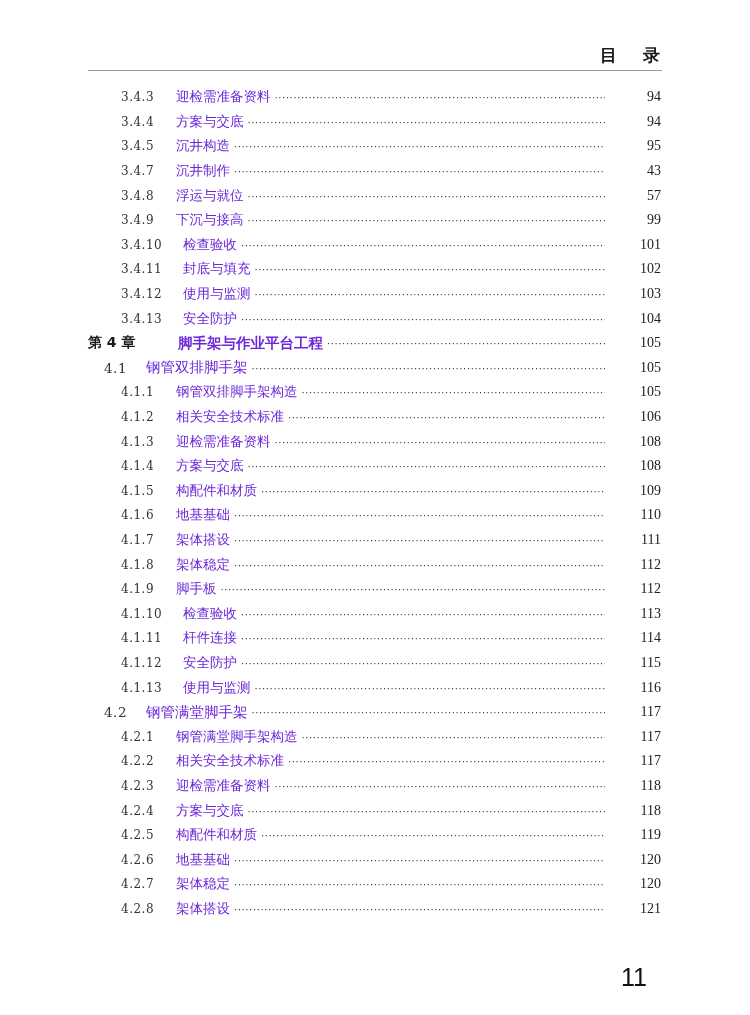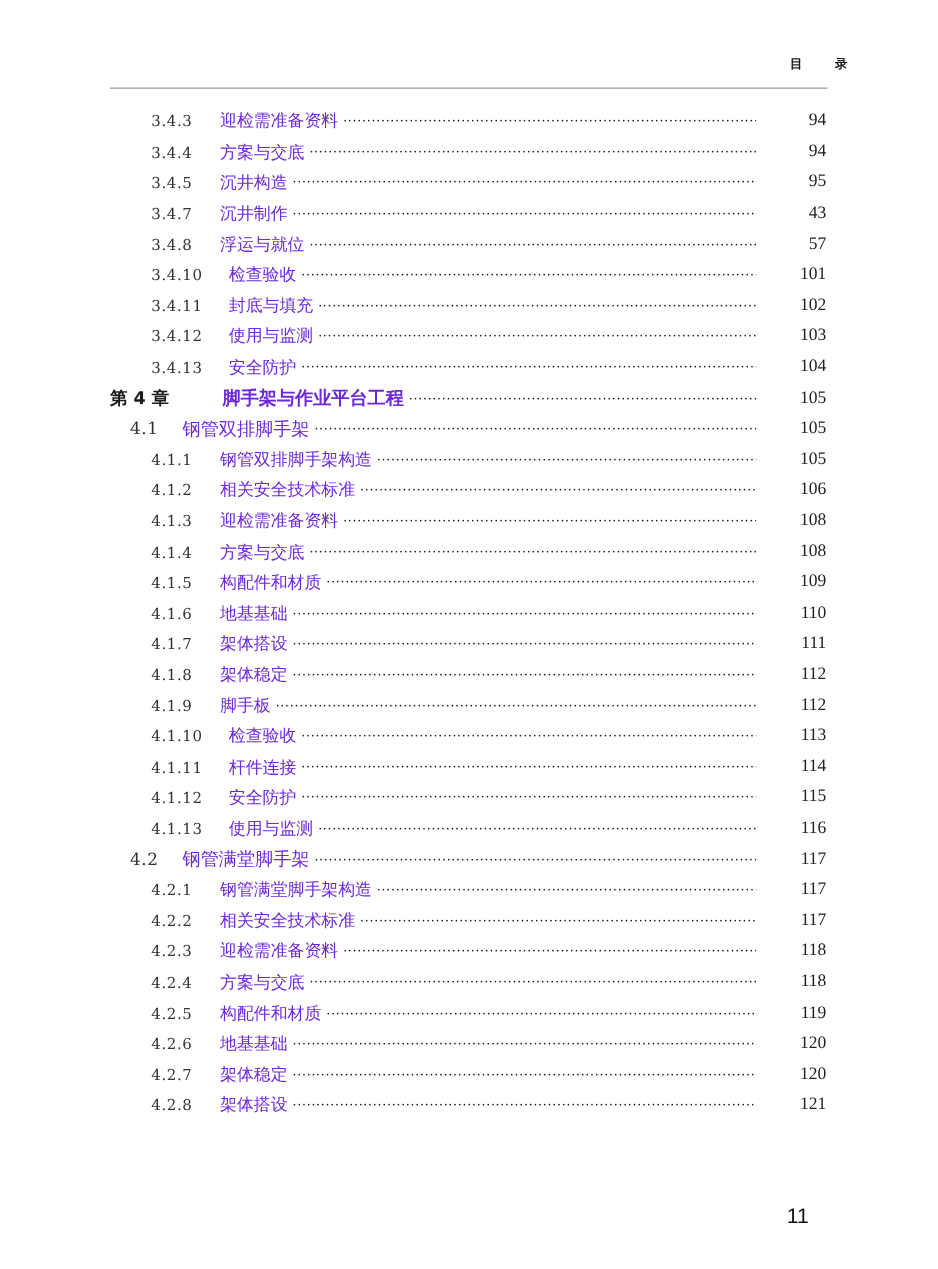--- a/index.html
+++ b/index.html
@@ -1,38 +1,38 @@
 <!DOCTYPE html>
 <html><head>
 <meta charset="utf-8">
 <style>
   html, body { margin:0; padding:0; background:#ffffff; }
   body { width:750px; height:1015px; position:relative; overflow:hidden; color:#1a1a1a;
          font-family:"DejaVu Serif","Liberation Serif",serif; }
-  .header-title { position:absolute; right:72px; top:44px; font-size:10px; font-weight:bold;
+  .header-title { position:absolute; right:90px; top:44px; font-size:17px; font-weight:bold;
                   font-family:"DejaVu Sans","Liberation Sans",sans-serif; letter-spacing:0; }
   .header-title span { display:inline-block; }
   .header-title .gap { width:26px; }
   .rule { position:absolute; left:88px; right:88px; top:70px; height:1px; background:#9a9a9a; }
   .toc { position:absolute; left:88px; right:89px; top:85px; }
   .row { display:flex; align-items:center; height:24.6px; font-size:13px; white-space:nowrap; }
   .num { color:#333; font-family:"DejaVu Serif","Liberation Serif",serif; font-size:12px; letter-spacing:0.5px; }
   .title { font-family:"DejaVu Sans","Liberation Sans",sans-serif; font-size:13.5px; color:#6d28d9; }
   .dots { flex:1; overflow:hidden; margin:0 4px; color:#222; font-size:10px; letter-spacing:0.6px; line-height:1; padding-top:2px; }
   .dots::before { content:"··································································································································································"; }
   .page { font-family:"Liberation Serif","DejaVu Serif",serif; font-size:14px; color:#222; min-width:24px; text-align:right;margin-left:28px; }
   .lvl3 { padding-left:33px; }
   .lvl3 .num { width:55px; display:inline-block; }
   .lvl3.two-digit .num { width:62px; }
   .lvl2 { padding-left:16px; }
   .lvl2 .num { width:42px; display:inline-block; font-size:13.5px; }
   .lvl2 .title { font-size:14.5px; }
   .lvl1 .title { font-weight:bold; font-size:14.5px; }
   .chap-label { font-weight:bold; font-family:"DejaVu Sans","Liberation Sans",sans-serif; font-size:14px; width:90px; display:inline-block; }
-  .footer-page { position:absolute; right:103px; top:963px; font-size:17px;
+  .footer-page { position:absolute; right:103px; top:963px; font-size:25px;
                  font-family:"Liberation Sans","DejaVu Sans",sans-serif; color:#111; }
 </style>
 </head>
 <body>
 
 <div class="header-title">
   <span>目</span><span class="gap"></span><span>录</span>
 </div>
 <div class="rule"></div>
 
@@ -60,20 +60,26 @@
       <span class="title">沉井制作</span>
       <span class="dots"></span>
       <span class="page">43</span>
     </div>
     <div class="row lvl3">
       <span class="num">3.4.8</span>
       <span class="title">浮运与就位</span>
       <span class="dots"></span>
       <span class="page">57</span>
     </div>
+    <div class="row lvl3">
+      <span class="num">3.4.9</span>
+      <span class="title">下沉与接高</span>
+      <span class="dots"></span>
+      <span class="page">99</span>
+    </div>
     <div class="row lvl3 two-digit">
       <span class="num">3.4.10</span>
       <span class="title">检查验收</span>
       <span class="dots"></span>
       <span class="page">101</span>
     </div>
     <div class="row lvl3 two-digit">
       <span class="num">3.4.11</span>
       <span class="title">封底与填充</span>
       <span class="dots"></span>

